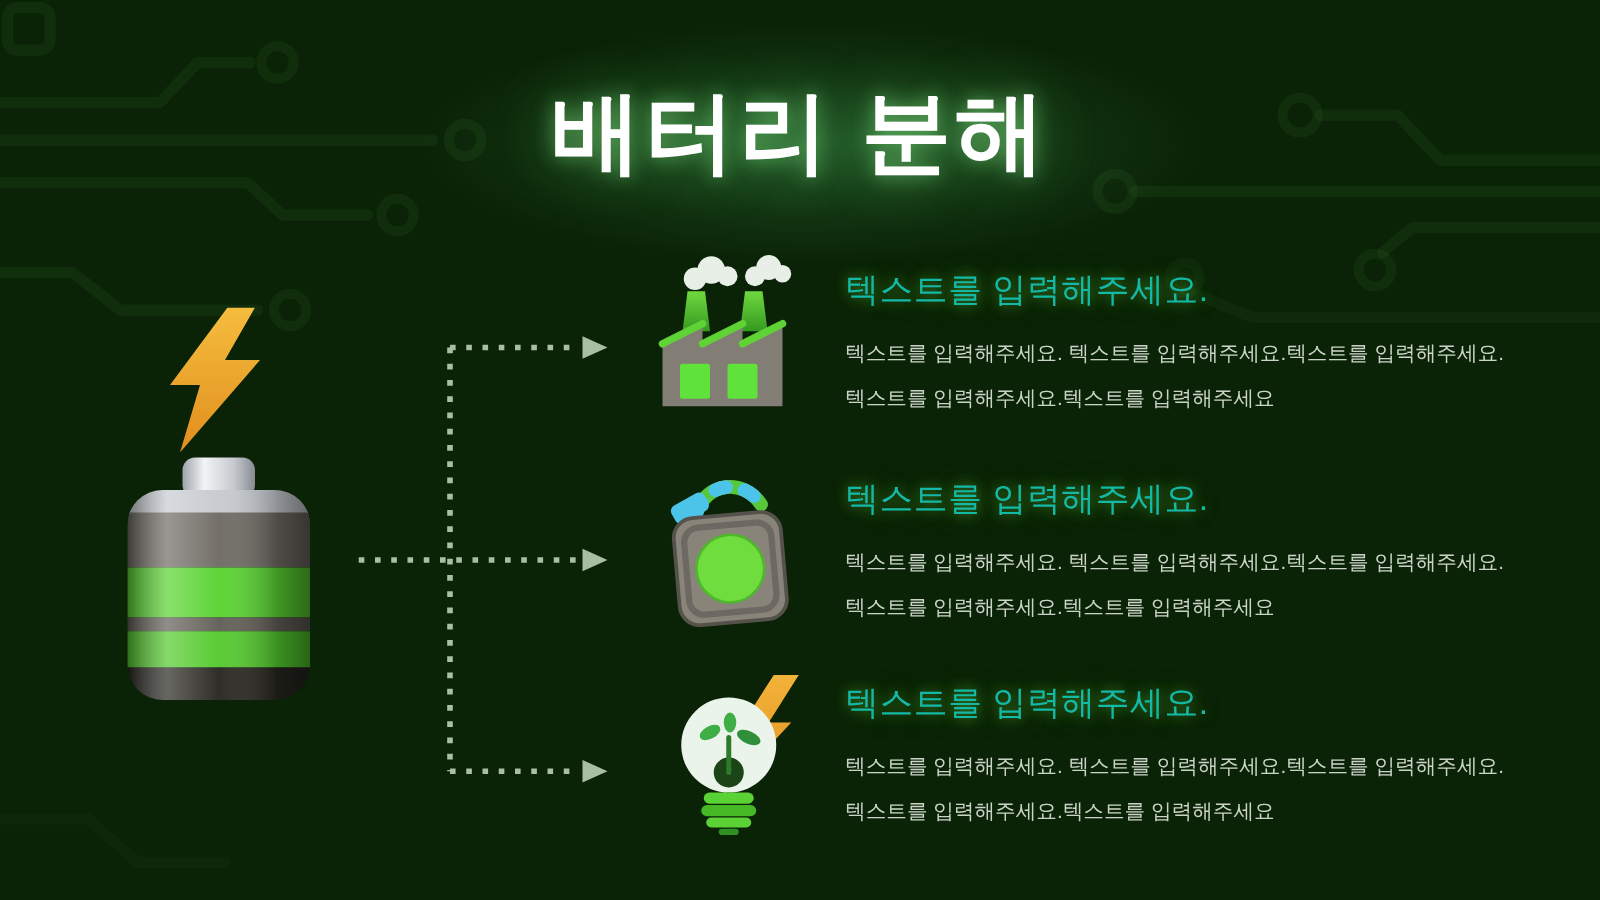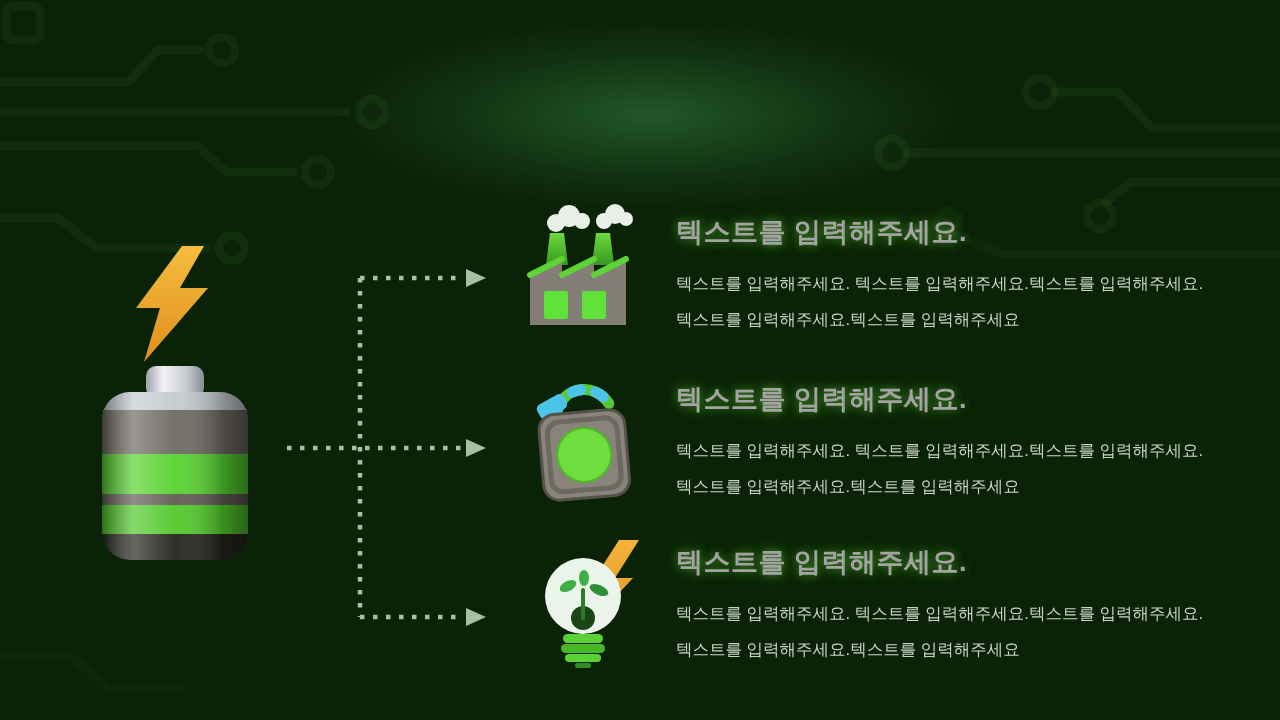--- a/index.html
+++ b/index.html
@@ -18,22 +18,22 @@
   }
   .page-title{
     left:0;top:58px;width:1280px;text-align:center;
     font-size:72px;font-weight:900;letter-spacing:3px;color:#ffffff;
     text-shadow:0 0 16px rgba(150,255,150,.55),0 0 48px rgba(110,230,120,.35);
     margin:0;
   }
   
   .section-text{width:534px;}
   .section-heading{
-    margin:0;font-size:27px;font-weight:700;letter-spacing:.5px;
-    color:#a3a3a3;
+    margin:0;font-size:27px;font-weight:400;letter-spacing:.5px;
+    color:#14b8a6;
     text-shadow:0 0 10px rgba(119,237,69,.50),0 0 26px rgba(119,237,69,.25);
   }
   .section-body{
     margin:15px 0 0 0;font-size:16.5px;line-height:36px;color:#c9d3c6;
     word-break:keep-all;
   }
 </style>
 </head>
 <body>
 
@@ -54,20 +54,21 @@
     <circle cx="892" cy="153" r="14" stroke-width="8"></circle>
     <path d="M908 153 H1286"></path>
     <path d="M1286 182 H1130 L1106 202"></path>
       <circle cx="1100" cy="216" r="13" stroke-width="8"></circle>
     <path d="M948 232 L1002 254 H1286" stroke-opacity="0.14"></path>
     <circle cx="948" cy="222" r="12" stroke-width="8" stroke-opacity="0.14"></circle>
     <path d="M-6 655 H70 L110 690 H180" stroke-opacity="0.10"></path>
   </svg>
 
   <div class="abs title-glow"></div>
+  <h1 class="abs page-title">배터리 분해</h1>
 
   <svg class="abs" style="left:124px;top:246px;" width="92" height="116" viewBox="0 0 92 116">
     <defs>
       <linearGradient id="boltG" x1="0" y1="0" x2="0" y2="1">
         <stop offset="0" stop-color="#f5bd3e"></stop>
           <stop offset="1" stop-color="#e08e1d"></stop>
       </linearGradient>
     </defs>
     <polygon points="58,0 80,0 56,42 84,42 20,116 36,62 12,62" fill="url(#boltG)"></polygon>
   </svg>

